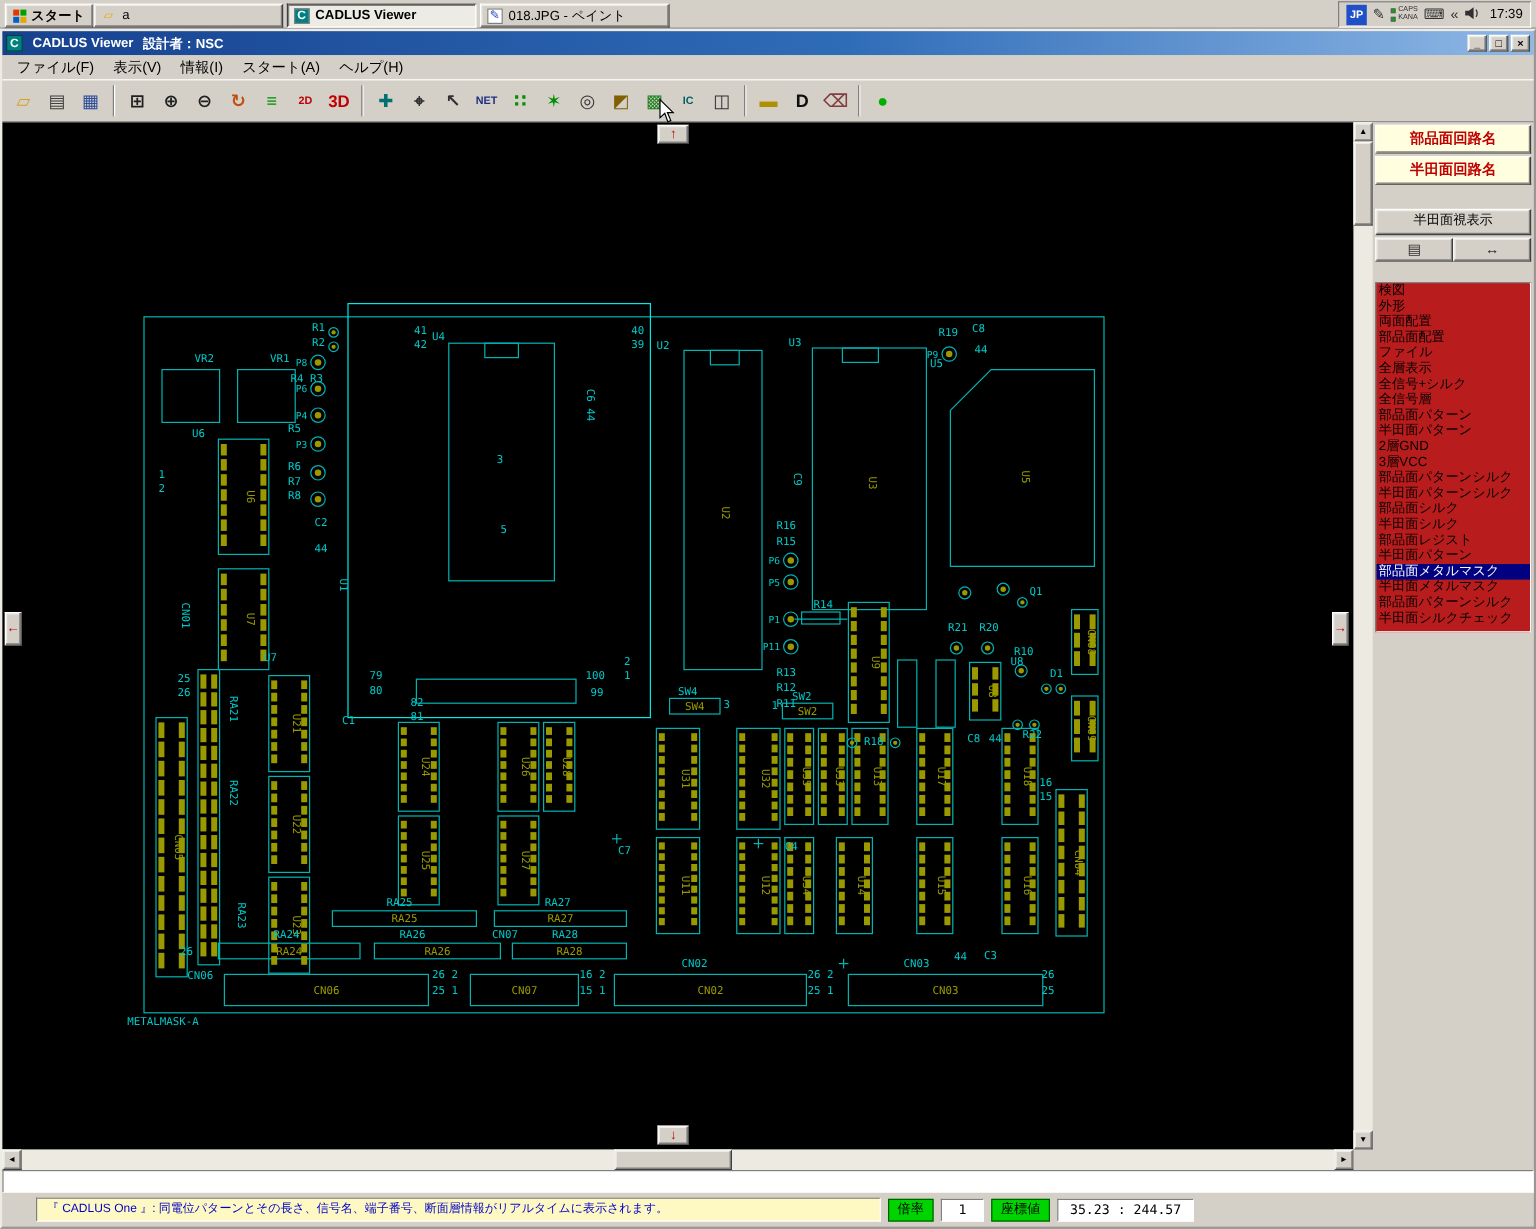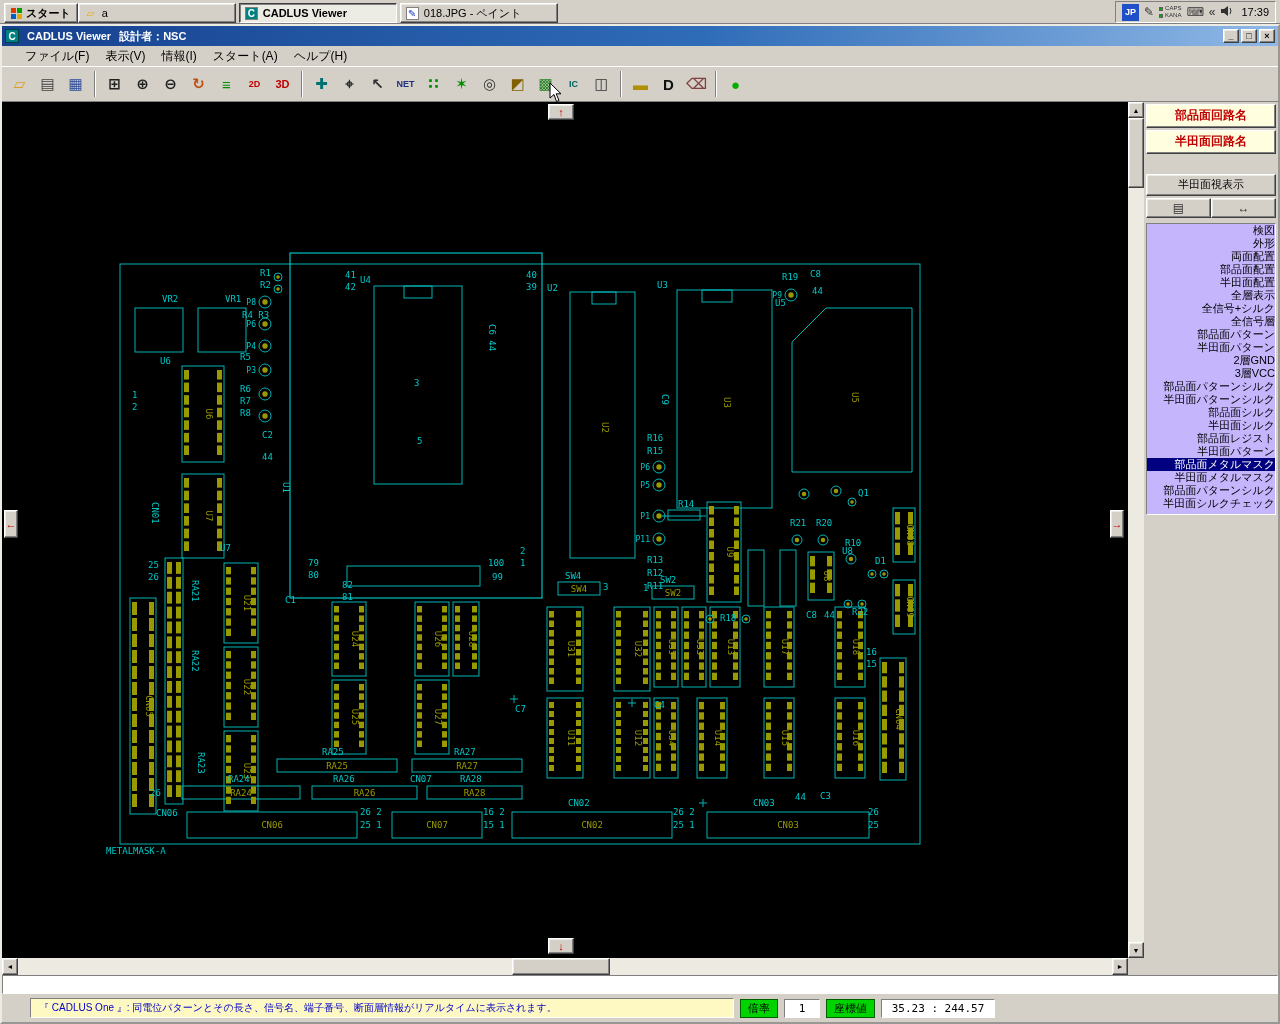--- a/index.html
+++ b/index.html
@@ -37,21 +37,21 @@
   #appwin { position:absolute; left:0; top:24px; width:1280px; height:1000px;
             border:2px outset #ECEBE4; background:#D4D0C8; }
   #titlebar { height:20px; display:flex; align-items:center; gap:8px; padding:0 3px; color:#FFFFFF;
               font-weight:bold; font-size:11px; white-space:nowrap;
               background:linear-gradient(90deg,#16418F 0%,#2F6CB8 55%,#8FB8E6 100%); }
   .appicon { width:14px; height:14px; background:#008080; color:#fff; font-size:10px; font-weight:bold;
              display:flex; align-items:center; justify-content:center; border:1px solid #004040; }
   .title-controls { margin-left:auto; display:flex; gap:2px; }
   .tbtn { width:16px; height:14px; font-size:9px; font-weight:bold; color:#000;
           display:flex; align-items:center; justify-content:center; line-height:1; }
-  #menubar { height:20px; display:flex; align-items:center; padding:0 15px; background:#D4D0C8; font-size:12px; }
+  #menubar { height:20px; display:flex; align-items:center; padding:0 4px; background:#D4D0C8; font-size:12px; }
   .menu-item { padding:2px 8px; }
   #toolbar { height:36px; display:flex; align-items:center; padding:0 4px; background:#D4D0C8;
              border-top:1px solid #FFFFFF; border-bottom:1px solid #808080; }
   .tgroup { display:flex; align-items:center; gap:1px; }
   .tsep { width:2px; height:26px; margin:0 5px; border-left:1px solid #808080; border-right:1px solid #FFFFFF; }
   .tool { width:27px; height:27px; display:flex; align-items:center; justify-content:center;
           font-weight:bold; background:transparent; }
 
   
   #main { position:relative; width:1276px; height:920px; }
@@ -76,21 +76,21 @@
 
   
   #rightpanel { position:absolute; left:1142px; top:0; width:134px; height:873px; background:#D4D0C8; padding:2px; }
   .panel-btn-red { width:100%; height:24px; margin-bottom:2px; background:#FFFFE0; color:#C00000;
                    font-weight:bold; font-size:12px; text-align:center; line-height:21px;
                    border:1px solid; border-color:#FFFFFF #404040 #404040 #FFFFFF;
                    box-shadow: inset -1px -1px 0 #808080; }
   .panel-btn { width:100%; height:22px; margin-top:20px; font-size:11px; text-align:center; line-height:19px; color:#000; }
   .panel-iconrow { display:flex; margin-top:2px; }
   .pibtn { flex:1; height:20px; display:flex; align-items:center; justify-content:center; font-size:12px; color:#303030; }
-  #layer-list { margin-top:5px; height:292px; overflow:hidden; font-size:11px; color:#000; background:#c4b5fd;text-align:right; }
+  #layer-list { margin-top:17px; height:292px; overflow:hidden; font-size:11px; color:#000; background:#b91c1c; }
   .layer-item { height:13px; line-height:13px; padding-left:2px; white-space:nowrap; overflow:hidden; }
   .layer-item.selected { background:#000080; color:#FFFFFF; }
 
   
   #substatus { position:absolute; left:0; top:873px; width:1276px; height:19px; background:#FFFFFF; }
   #statusbar { position:absolute; left:0; top:892px; width:1276px; height:28px; background:#D4D0C8;
                display:flex; align-items:center; gap:6px; padding:0 6px 0 28px; }
   #status-msg { width:704px; height:20px; line-height:18px; padding:0 8px; color:#0000C8; font-size:10px;
                 white-space:nowrap; overflow:hidden; background:#fef9c3; }
   .green-label { background:#00D400; border:1px solid #006000; color:#000; height:19px; line-height:17px;
@@ -180,21 +180,21 @@
           <div class="tool" style="color: rgb(42, 74, 154); font-size: 15px;">▦</div>
         </div>
         <div class="tsep"></div>
         <div class="tgroup">
           <div class="tool" style="color: rgb(32, 32, 32); font-size: 15px;">⊞</div>
           <div class="tool" style="color: rgb(32, 32, 32); font-size: 15px;">⊕</div>
           <div class="tool" style="color: rgb(32, 32, 32); font-size: 15px;">⊖</div>
           <div class="tool" style="color: rgb(192, 80, 16); font-size: 15px;">↻</div>
           <div class="tool" style="color: rgb(0, 144, 0); font-size: 15px;">≡</div>
           <div class="tool" style="color: rgb(192, 0, 0); font-size: 9px;">2D</div>
-          <div class="tool" style="color: rgb(192, 0, 0); font-size: 11px;">3D</div>
+          <div class="tool" style="color: rgb(192, 0, 0); font-size: 14px;">3D</div>
         </div>
         <div class="tsep"></div>
         <div class="tgroup">
           <div class="tool" style="color: rgb(0, 112, 112); font-size: 15px;">✚</div>
           <div class="tool" style="color: rgb(48, 48, 48); font-size: 15px;">⌖</div>
           <div class="tool" style="color: rgb(48, 48, 48); font-size: 15px;">↖</div>
           <div class="tool" style="color: rgb(32, 48, 128); font-size: 9px;">NET</div>
           <div class="tool" style="color: rgb(0, 144, 0); font-size: 15px;">∷</div>
           <div class="tool" style="color: rgb(0, 144, 0); font-size: 15px;">✶</div>
           <div class="tool" style="color: rgb(48, 48, 48); font-size: 15px;">◎</div>
@@ -937,21 +937,21 @@
         <div class="panel-btn raised">半田面視表示</div>
         <div class="panel-iconrow">
           <div class="pibtn raised">▤</div>
           <div class="pibtn raised">↔</div>
         </div>
         <div id="layer-list" class="sunken">
             <div class="layer-item">検図</div>
             <div class="layer-item">外形</div>
             <div class="layer-item">両面配置</div>
             <div class="layer-item">部品面配置</div>
-            <div class="layer-item">半田面配置</div>
+            <div class="layer-item">ファイル</div>
             <div class="layer-item">全層表示</div>
             <div class="layer-item">全信号+シルク</div>
             <div class="layer-item">全信号層</div>
             <div class="layer-item">部品面パターン</div>
             <div class="layer-item">半田面パターン</div>
             <div class="layer-item">2層GND</div>
             <div class="layer-item">3層VCC</div>
             <div class="layer-item">部品面パターンシルク</div>
             <div class="layer-item">半田面パターンシルク</div>
             <div class="layer-item">部品面シルク</div>

